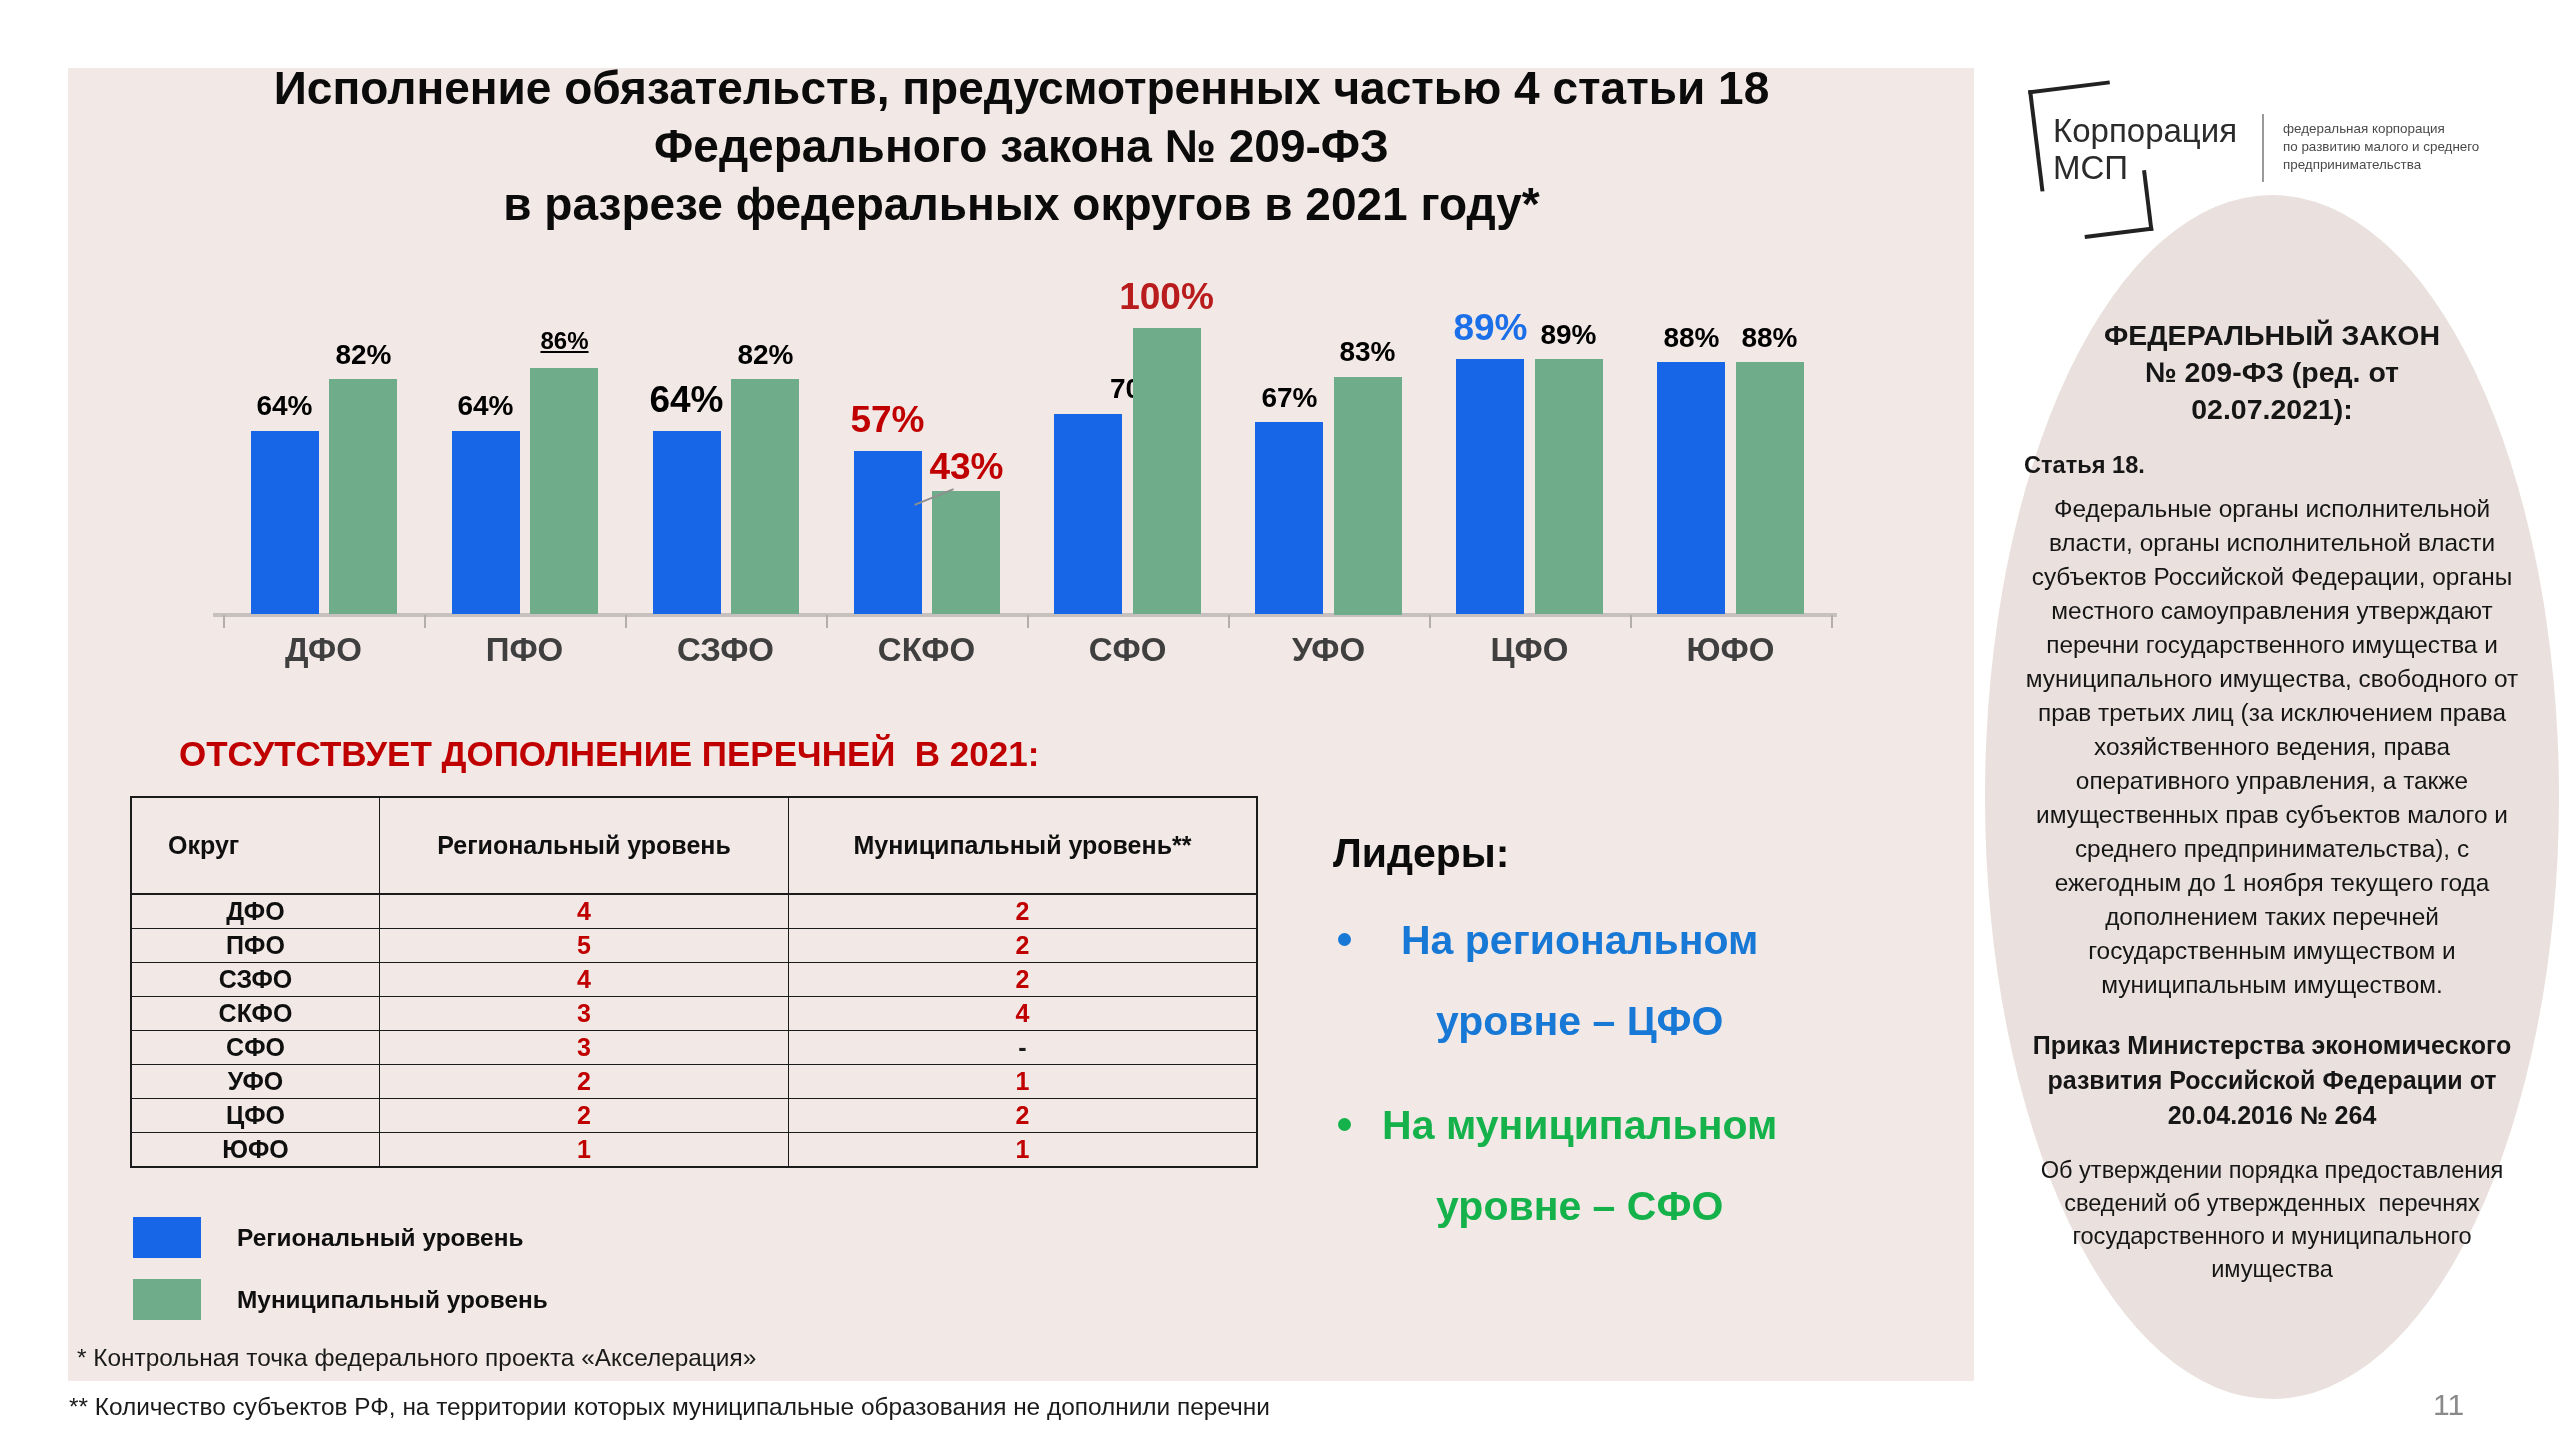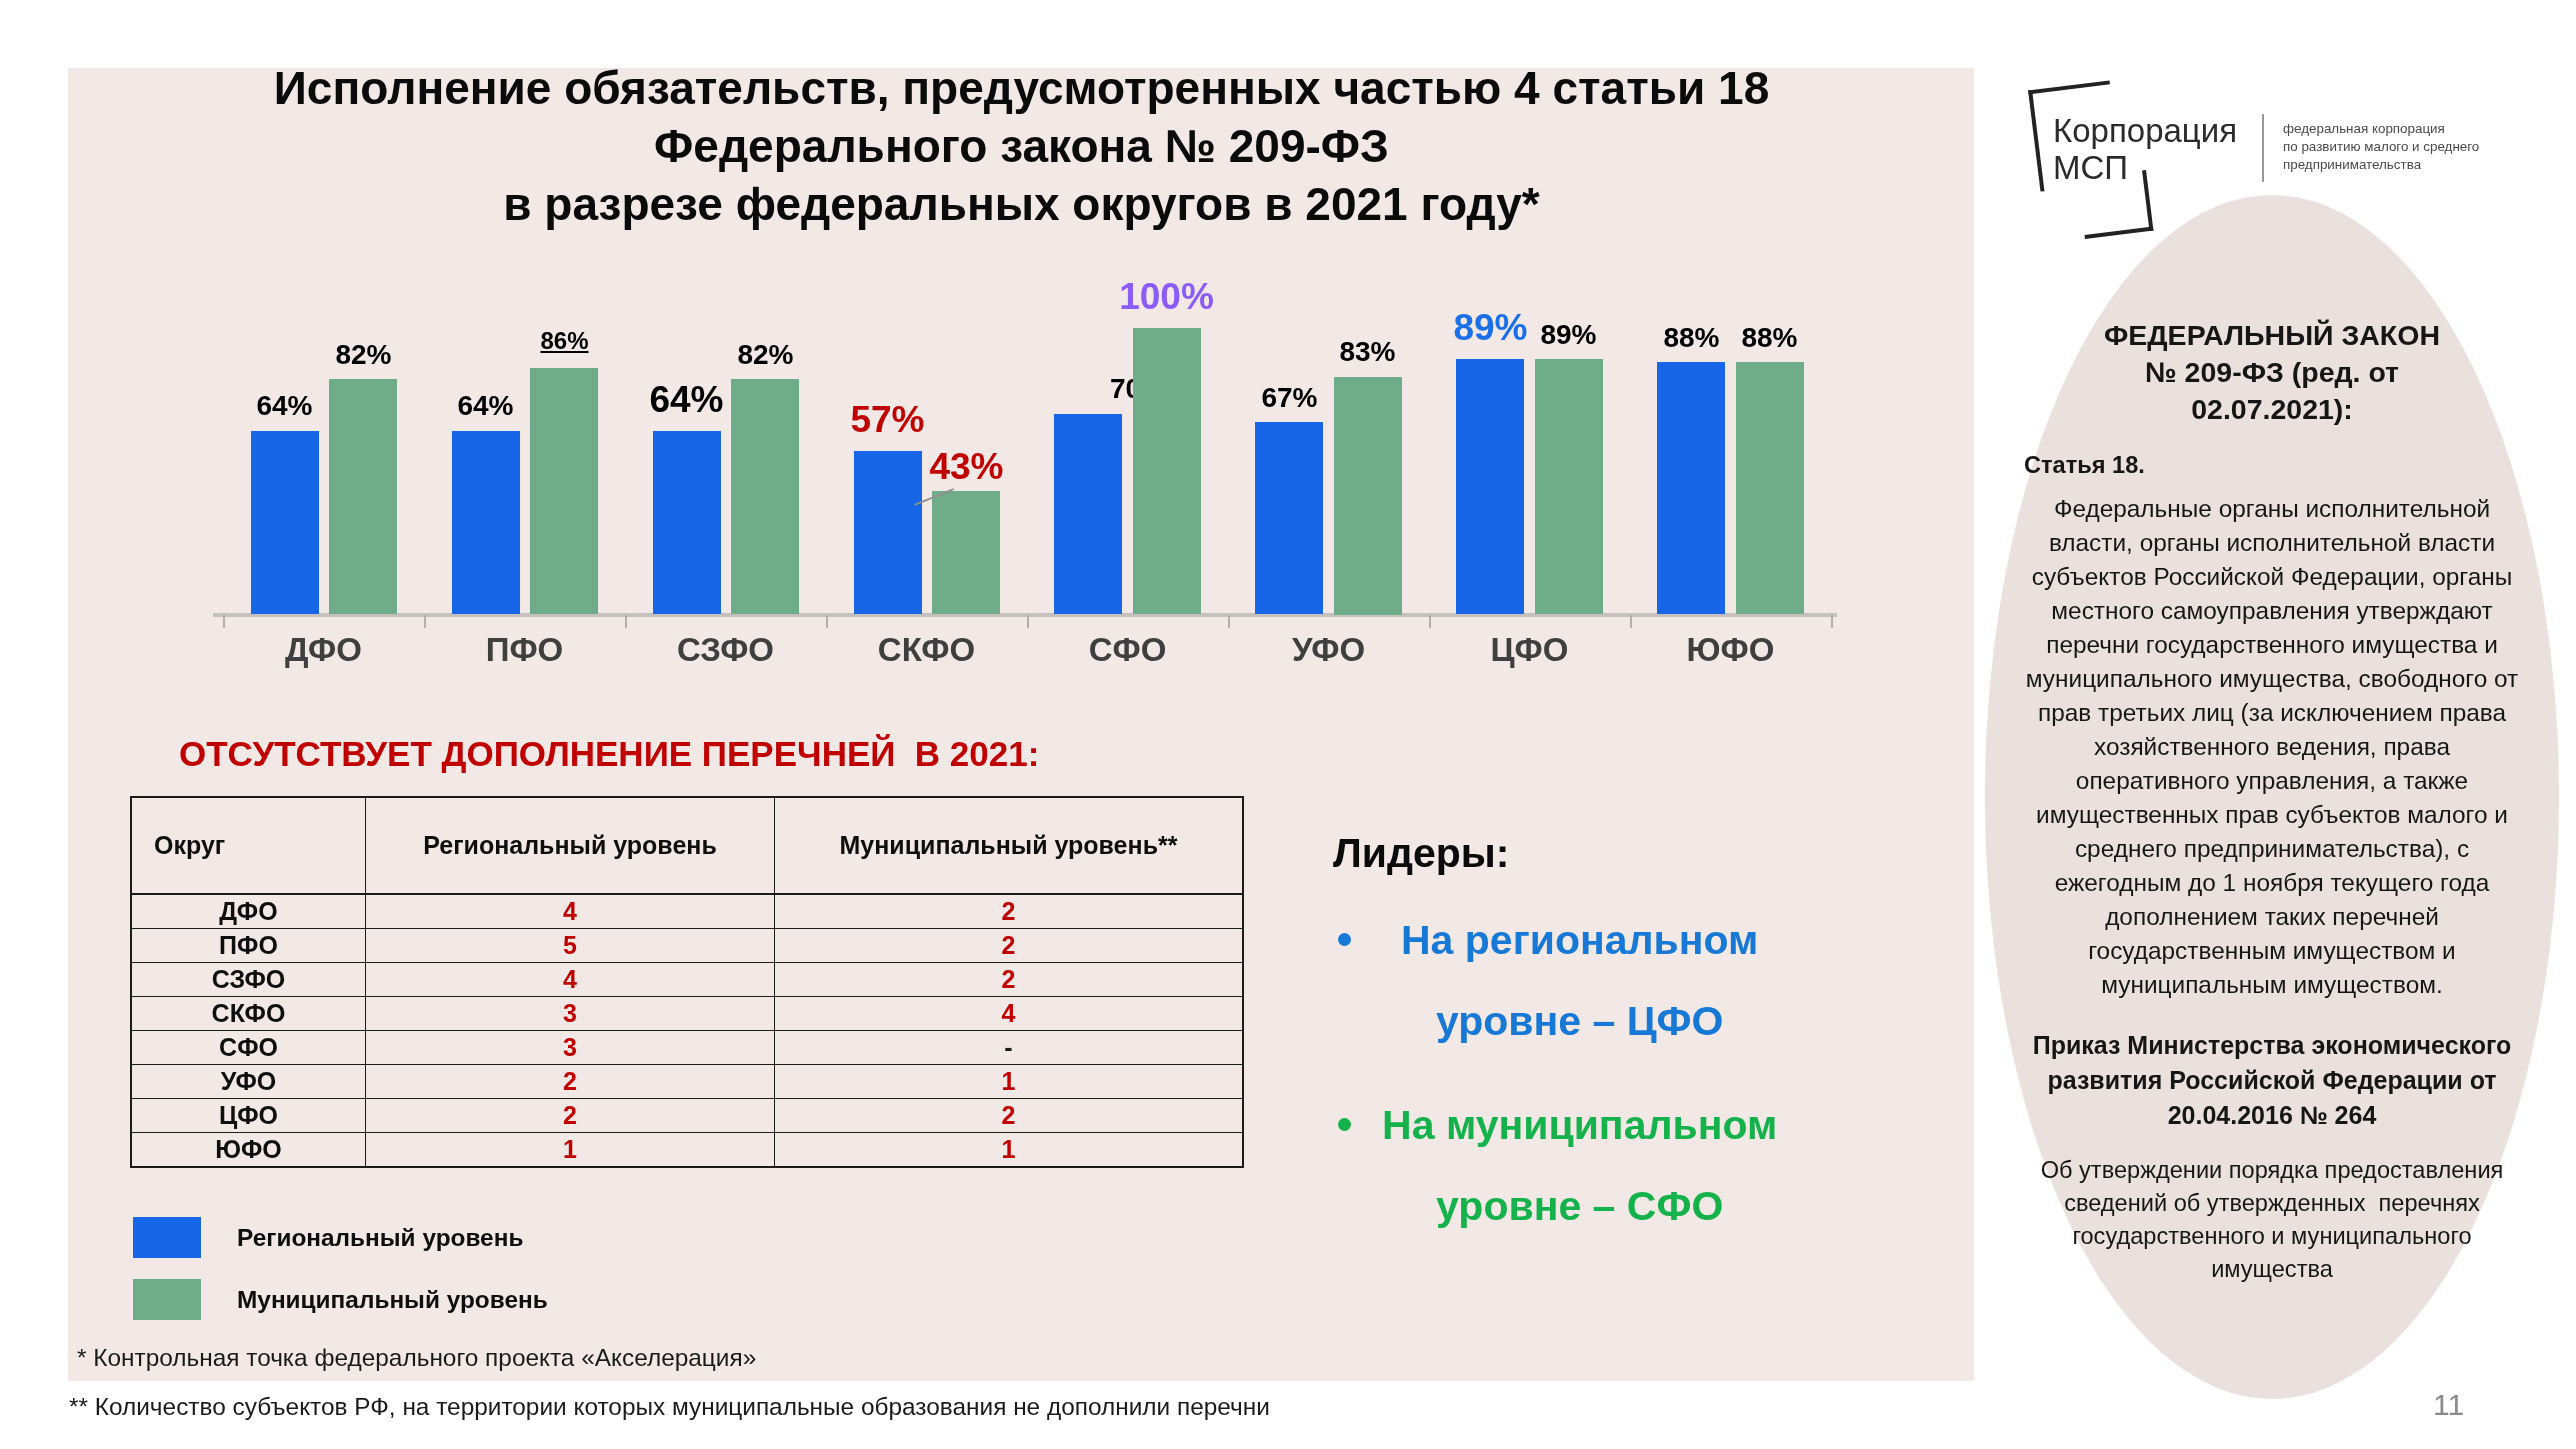--- a/index.html
+++ b/index.html
@@ -22,21 +22,21 @@
                transform:rotate(-22deg);}
 
   
   .table-title{position:absolute;left:179px;top:734px;font-size:35px;font-weight:bold;
                color:#C00000;white-space:pre-wrap;}
   table.obl-table{position:absolute;left:130px;top:796px;border-collapse:collapse;
                   border:2.4px solid #1b1b1b;table-layout:fixed;}
   .obl-table th,.obl-table td{border:1.6px solid #1b1b1b;padding:0;vertical-align:middle;
                   text-align:center;font-weight:bold;color:#0f0f0f;}
   .obl-table thead th{height:95px;font-size:25px;line-height:33px;border-bottom:2.4px solid #1b1b1b;}
-  .obl-table thead th.c0{text-align:left;padding-left:22px;}
+  .obl-table thead th.c0{text-align:left;padding-left:36px;}
   .obl-table tbody td{height:33px;font-size:25px;}
   .obl-table tbody td.num{color:#C00000;}
   .obl-table tbody td.dash{color:#1b1b1b;}
   .col0{width:211px;} .col1{width:408px;} .col2{width:467px;}
 
   
   .legend-item{position:absolute;left:133px;display:flex;align-items:center;}
   .legend-swatch{width:68px;height:41px;margin-right:36px;flex:0 0 auto;}
   .legend-label{font-size:24.4px;font-weight:bold;color:#0f0f0f;}
 
@@ -99,21 +99,21 @@
         <div class="vlabel" style="left: 609px; top: 379px; font-size: 37px; color: rgb(0, 0, 0);">64%</div>
         <div class="bar" style="left: 731px; top: 379px; width: 68px; height: 235px; background: rgb(111, 173, 138);"></div>
         <div class="vlabel" style="left: 688px; top: 339px; font-size: 28px; color: rgb(0, 0, 0);">82%</div>
         <div class="bar" style="left: 854px; top: 451px; width: 68px; height: 163px; background: rgb(23, 102, 232);"></div>
         <div class="vlabel" style="left: 810px; top: 399px; font-size: 37px; color: rgb(192, 0, 0);">57%</div>
         <div class="bar" style="left: 932px; top: 491px; width: 68px; height: 123px; background: rgb(111, 173, 138);"></div>
         <div class="vlabel" style="left: 889px; top: 446px; font-size: 37px; color: rgb(192, 0, 0);">43%</div>
         <div class="bar" style="left: 1054px; top: 414px; width: 68px; height: 200px; background: rgb(23, 102, 232);"></div>
         <div class="vlabel" style="left: 1011px; top: 373px; font-size: 28px; color: rgb(0, 0, 0); text-align: right;">70%</div>
         <div class="bar" style="left: 1133px; top: 328px; width: 68px; height: 286px; background: rgb(111, 173, 138);"></div>
-        <div class="vlabel" style="left: 1089px; top: 276px; font-size: 37px; color: #8b5cf6;">100%</div>
+        <div class="vlabel" style="left: 1089px; top: 276px; font-size: 37px; color: #b91c1c;">100%</div>
         <div class="bar" style="left: 1255px; top: 422px; width: 68px; height: 192px; background: rgb(23, 102, 232);"></div>
         <div class="vlabel" style="left: 1212px; top: 382px; font-size: 28px; color: rgb(0, 0, 0);">67%</div>
         <div class="bar" style="left: 1334px; top: 377px; width: 68px; height: 238px; background: rgb(111, 173, 138);"></div>
         <div class="vlabel" style="left: 1290px; top: 336px; font-size: 28px; color: rgb(0, 0, 0);">83%</div>
         <div class="bar" style="left: 1456px; top: 359px; width: 68px; height: 255px; background: rgb(23, 102, 232);"></div>
         <div class="vlabel" style="left: 1413px; top: 307px; font-size: 37px; color: rgb(27, 111, 232);">89%</div>
         <div class="bar" style="left: 1535px; top: 359px; width: 68px; height: 255px; background: rgb(111, 173, 138);"></div>
         <div class="vlabel" style="left: 1491px; top: 319px; font-size: 28px; color: rgb(0, 0, 0);">89%</div>
         <div class="bar" style="left: 1657px; top: 362px; width: 68px; height: 252px; background: rgb(23, 102, 232);"></div>
         <div class="vlabel" style="left: 1614px; top: 322px; font-size: 28px; color: rgb(0, 0, 0);">88%</div>

